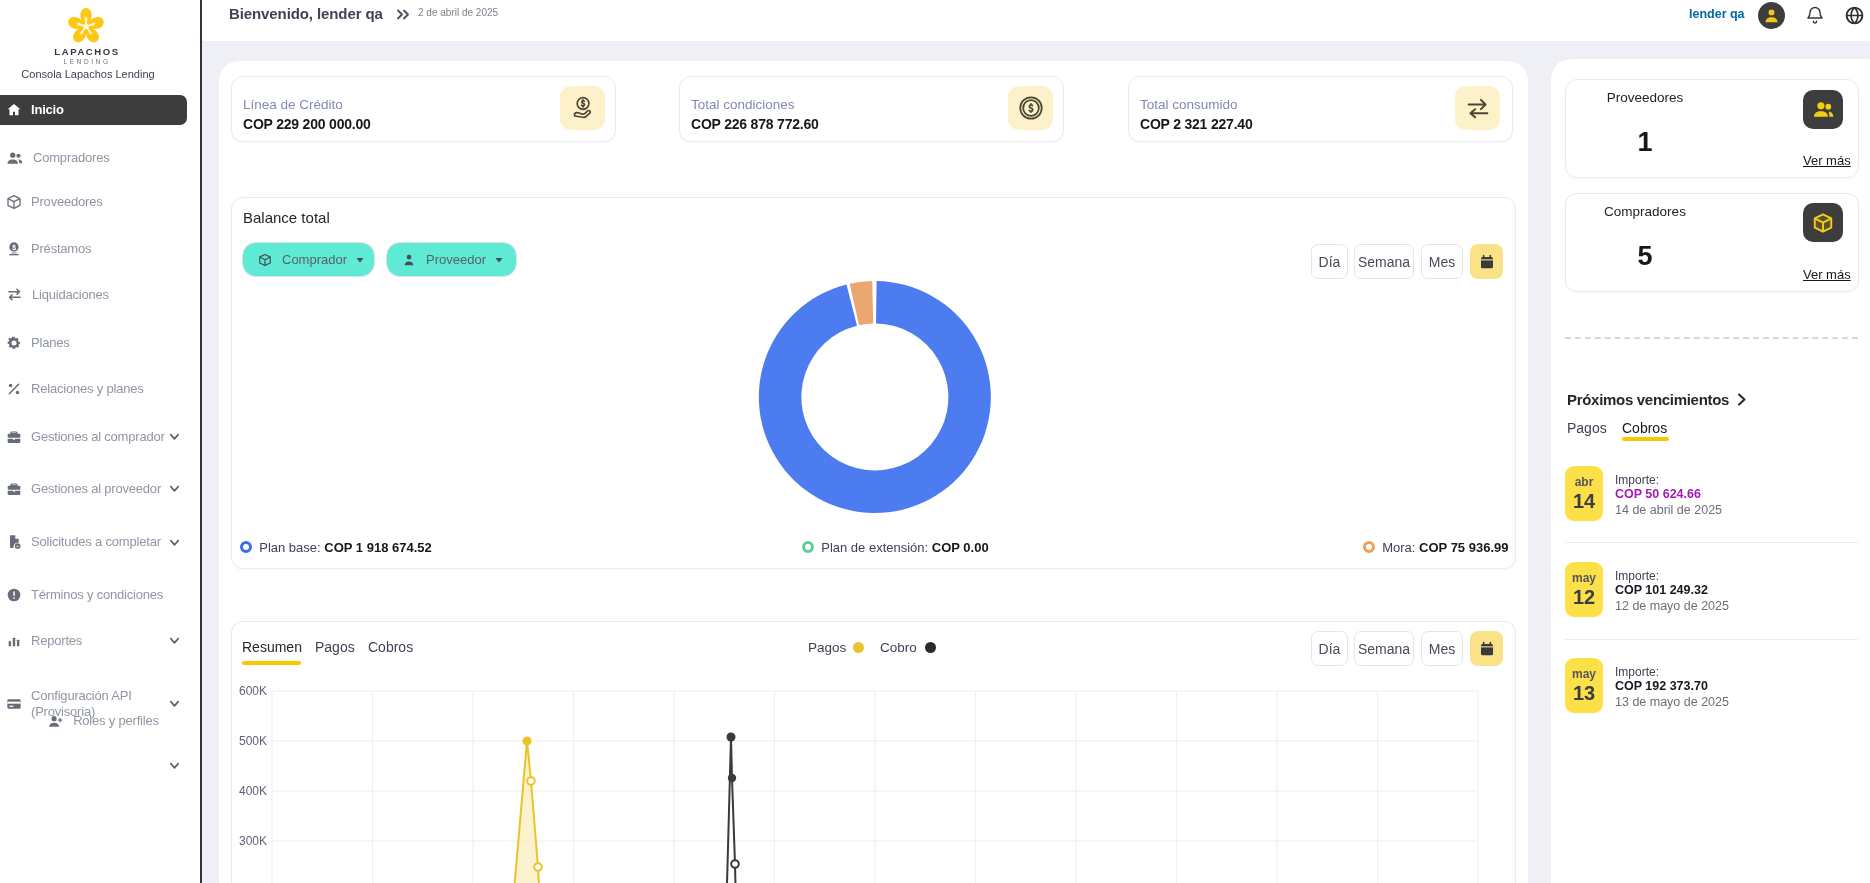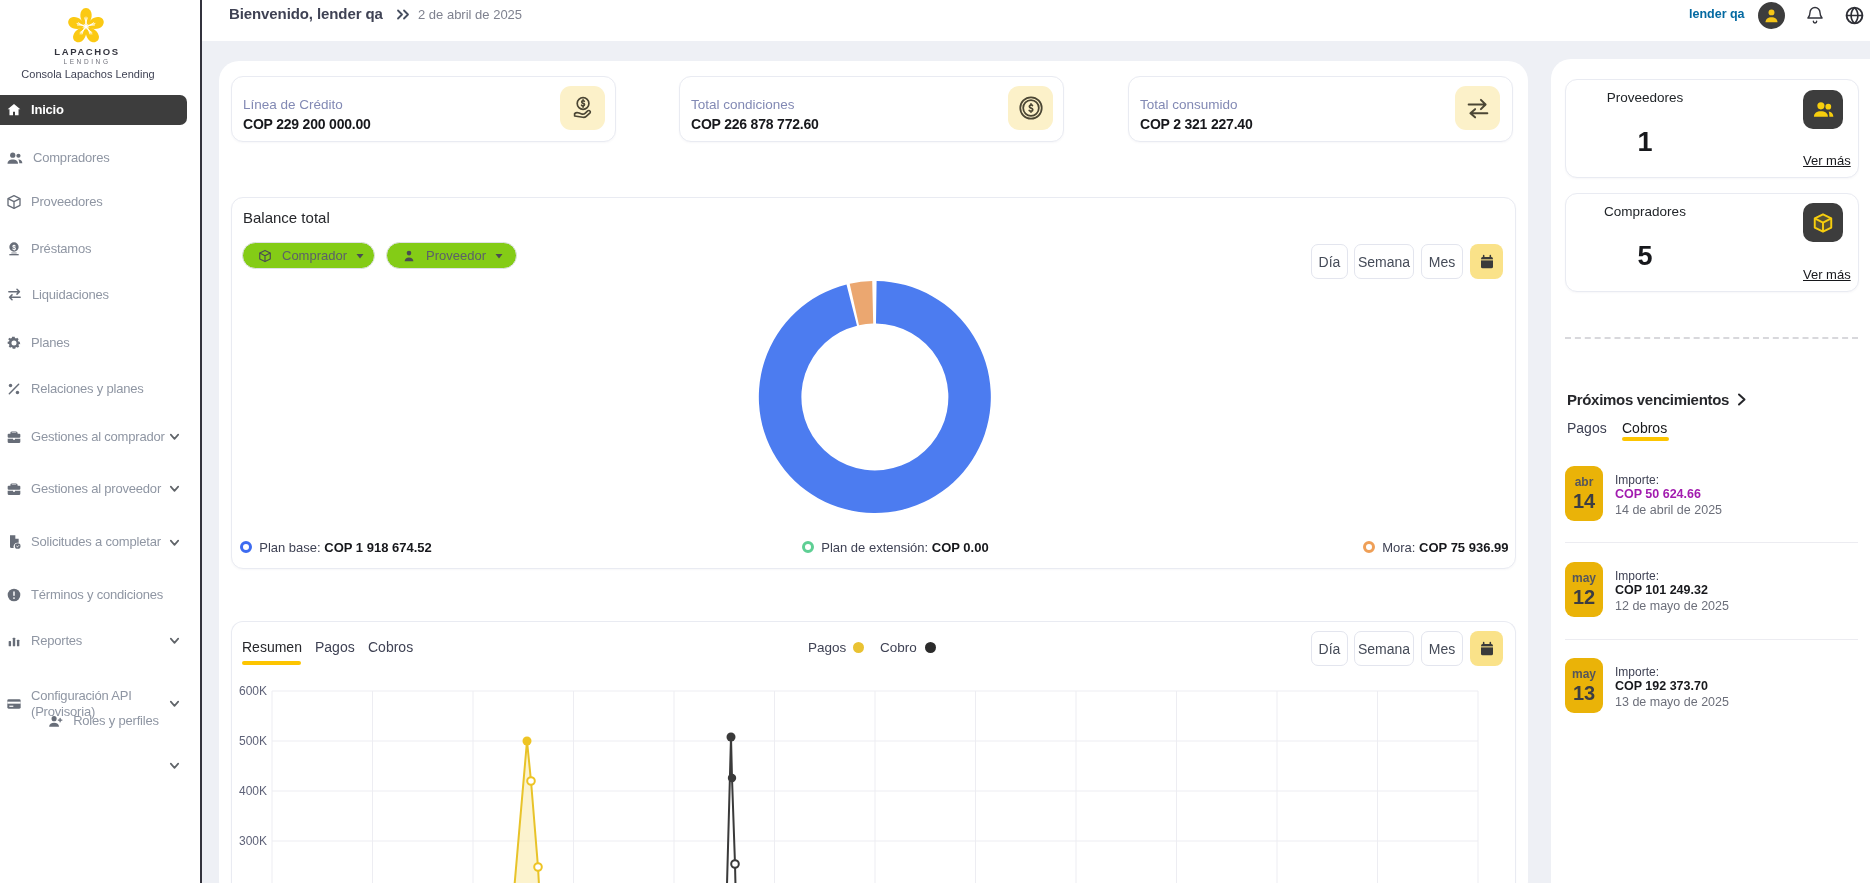--- a/index.html
+++ b/index.html
@@ -5,43 +5,43 @@
 html,body{width:1870px;height:883px;overflow:hidden;background:#fff;
 font-family:"Liberation Sans",sans-serif;-webkit-font-smoothing:antialiased;}
 .abs{position:absolute;}
 #content{position:absolute;left:202px;top:41px;right:0;bottom:0;background:#eef0f5;}
 #maincard{position:absolute;left:219px;top:61px;width:1309px;height:840px;background:#fff;border-radius:20px;}
 #rightpanel{position:absolute;left:1551px;top:59px;width:319px;height:824px;background:#fff;border-radius:20px 0 0 0;}
 .card{position:absolute;background:#fff;border:1px solid #e9ebf2;border-radius:12px;box-shadow:0 1px 2px rgba(60,60,90,.04);}
 .yic{position:absolute;width:45px;height:44px;background:#fcf1c9;border-radius:11px;display:flex;align-items:center;justify-content:center;}
 .statlabel{position:absolute;font-size:13.5px;color:#8289b4;}
 .statval{position:absolute;font-size:14px;font-weight:bold;color:#17181c;letter-spacing:-0.2px;}
-.pill{position:absolute;height:27px;border:1px solid #dfe1e8;border-radius:14px;display:flex;align-items:center;background:#84cc16;font-size:13px;color:#5b6069;}
+.pill{position:absolute;height:35px;border:1px solid #dfe1e8;border-radius:14px;display:flex;align-items:center;background:#5eead4;font-size:13px;color:#5b6069;}
 .btn{position:absolute;height:35px;border:1px solid #e3e5ee;border-radius:7px;background:#fff;font-size:14px;color:#454b58;display:flex;align-items:center;justify-content:center;}
 .btny{position:absolute;width:33px;height:35px;background:#fae289;border-radius:8px;display:flex;align-items:center;justify-content:center;}
 .mi{position:absolute;left:0;width:200px;height:28px;display:flex;align-items:center;padding-left:6px;}
 .mi .lbl{font-size:13px;letter-spacing:-0.2px;color:#8f96a3;margin-left:9px;line-height:16px;}
 .mi svg{flex:none;}
 .chev{position:absolute;left:168px;}
 .legend-dot{display:inline-block;width:12px;height:12px;border-radius:50%;background:#fff;vertical-align:-1px;}
 .lg{position:absolute;font-size:13px;color:#3f4254;}
 .lg b{color:#17181c;}
-.datebox{position:absolute;width:38px;height:55px;background:#eab308;border-radius:9px;text-align:center;left:1565px;}
+.datebox{position:absolute;width:38px;height:55px;background:#fde047;border-radius:9px;text-align:center;left:1565px;}
 .datebox .m{font-size:12px;font-weight:bold;color:#55565c;margin-top:9px;}
 .datebox .d{font-size:20px;font-weight:bold;color:#3c3d42;margin-top:1px;}
 .sep{position:absolute;left:1565px;width:293px;border-top:1px solid #ececf1;}
 </style></head><body>
 
 <div class="abs" style="left:202px;top:0;width:1668px;height:41px;background:#fff;"></div>
 <div class="abs" style="left:229px;top:5px;font-size:15px;font-weight:bold;color:#3f4254;letter-spacing:-0.1px;">Bienvenido, lender qa</div>
 <svg class="abs" style="left:395px;top:6px;" width="17" height="17" viewBox="0 0 17 17" fill="none" stroke="#464e5f" stroke-width="1.8" stroke-linecap="round" stroke-linejoin="round">
     <path d="M3 4.5 L7 8.5 L3 12.5"></path>
     <path d="M9 4.5 L13 8.5 L9 12.5"></path>
   </svg>
-<div class="abs" style="left:418px;top:7px;font-size:13px;color:#7f828f;">2 de abril de 2025</div>
+<div class="abs" style="left:418px;top:7px;font-size:10px;color:#7f828f;">2 de abril de 2025</div>
 <div class="abs" style="left:1689px;top:7px;font-size:12.5px;font-weight:bold;color:#0369a1;">lender qa</div>
 <div class="abs" style="left:1758px;top:2px;width:27px;height:27px;border-radius:50%;background:#3d3d3d;display:flex;align-items:center;justify-content:center;">
 <svg width="17" height="17" viewBox="0 0 24 24" fill="#f5c518">
       <circle cx="12" cy="7.6" r="4.2"></circle>
       <path d="M3.5 21.5c0-4.6 3.8-7.2 8.5-7.2s8.5 2.6 8.5 7.2z"></path>
     </svg>
   </div>
 <svg class="abs" style="left:1805px;top:5px;" width="20" height="20" viewBox="0 0 24 24" fill="none" stroke="#33343c" stroke-width="1.7" stroke-linejoin="round">
     <path d="M12 3a6 6 0 0 0-6 6c0 4-1.5 5.5-2.5 6.5h17C19.5 14.5 18 13 18 9a6 6 0 0 0-6-6z"></path>
     <path d="M10 19.5a2 2 0 0 0 4 0" stroke-linecap="round"></path>

